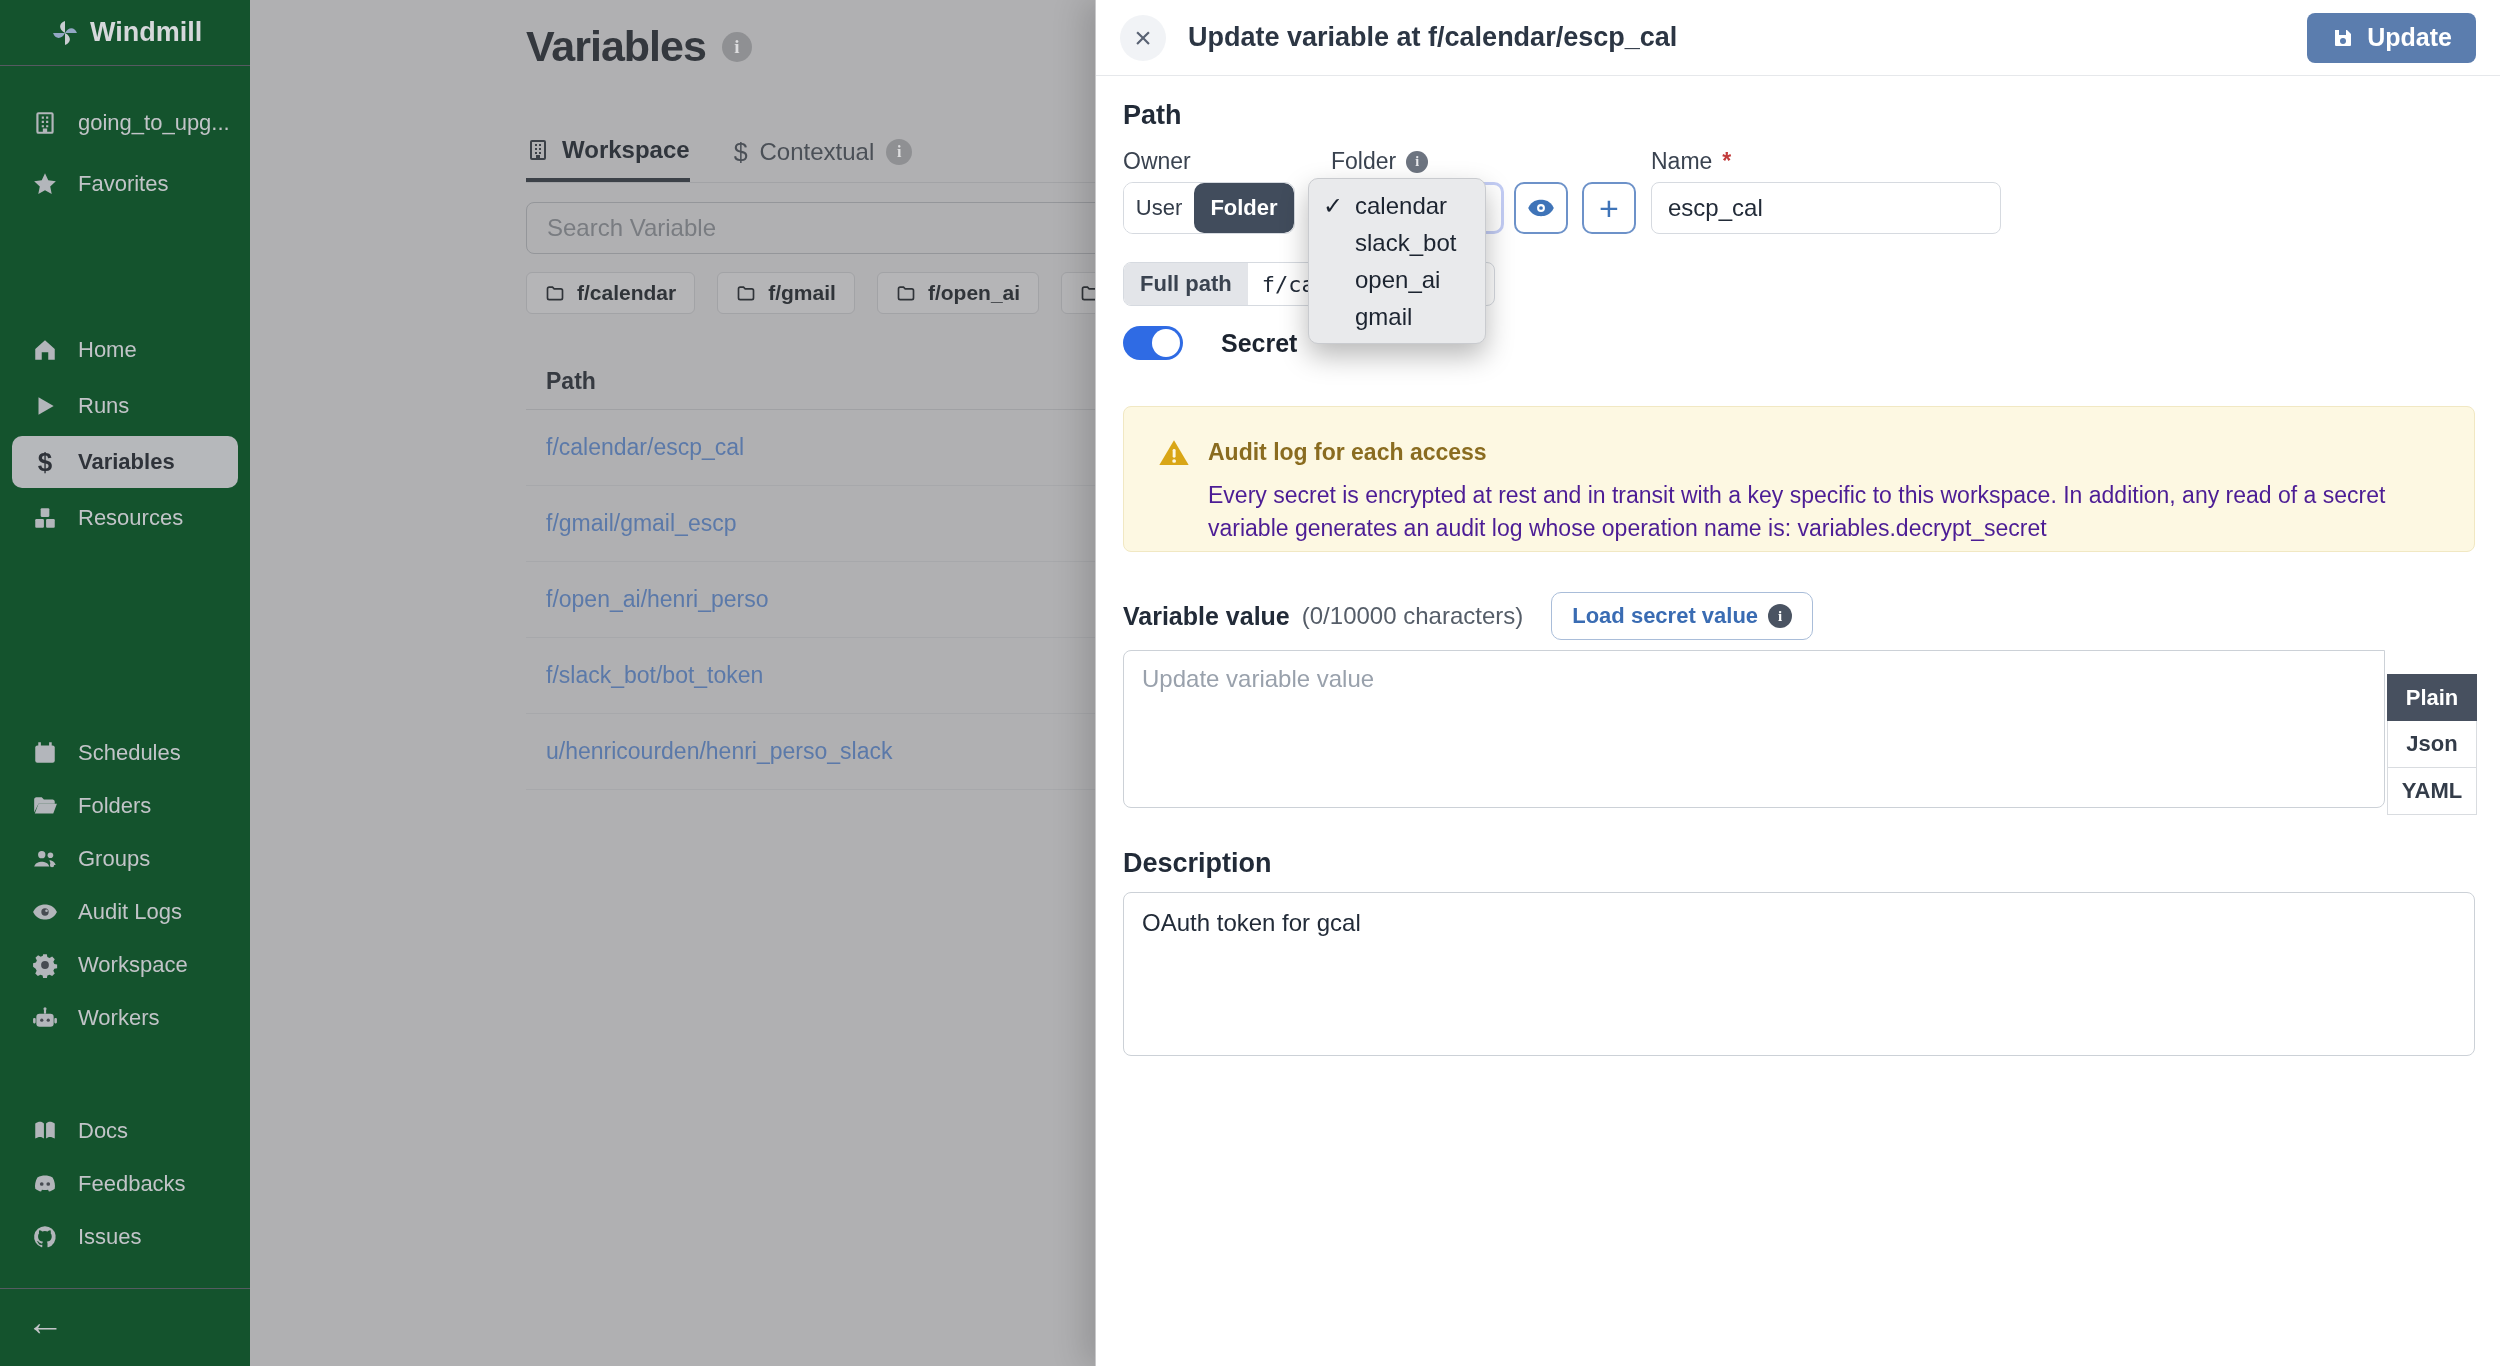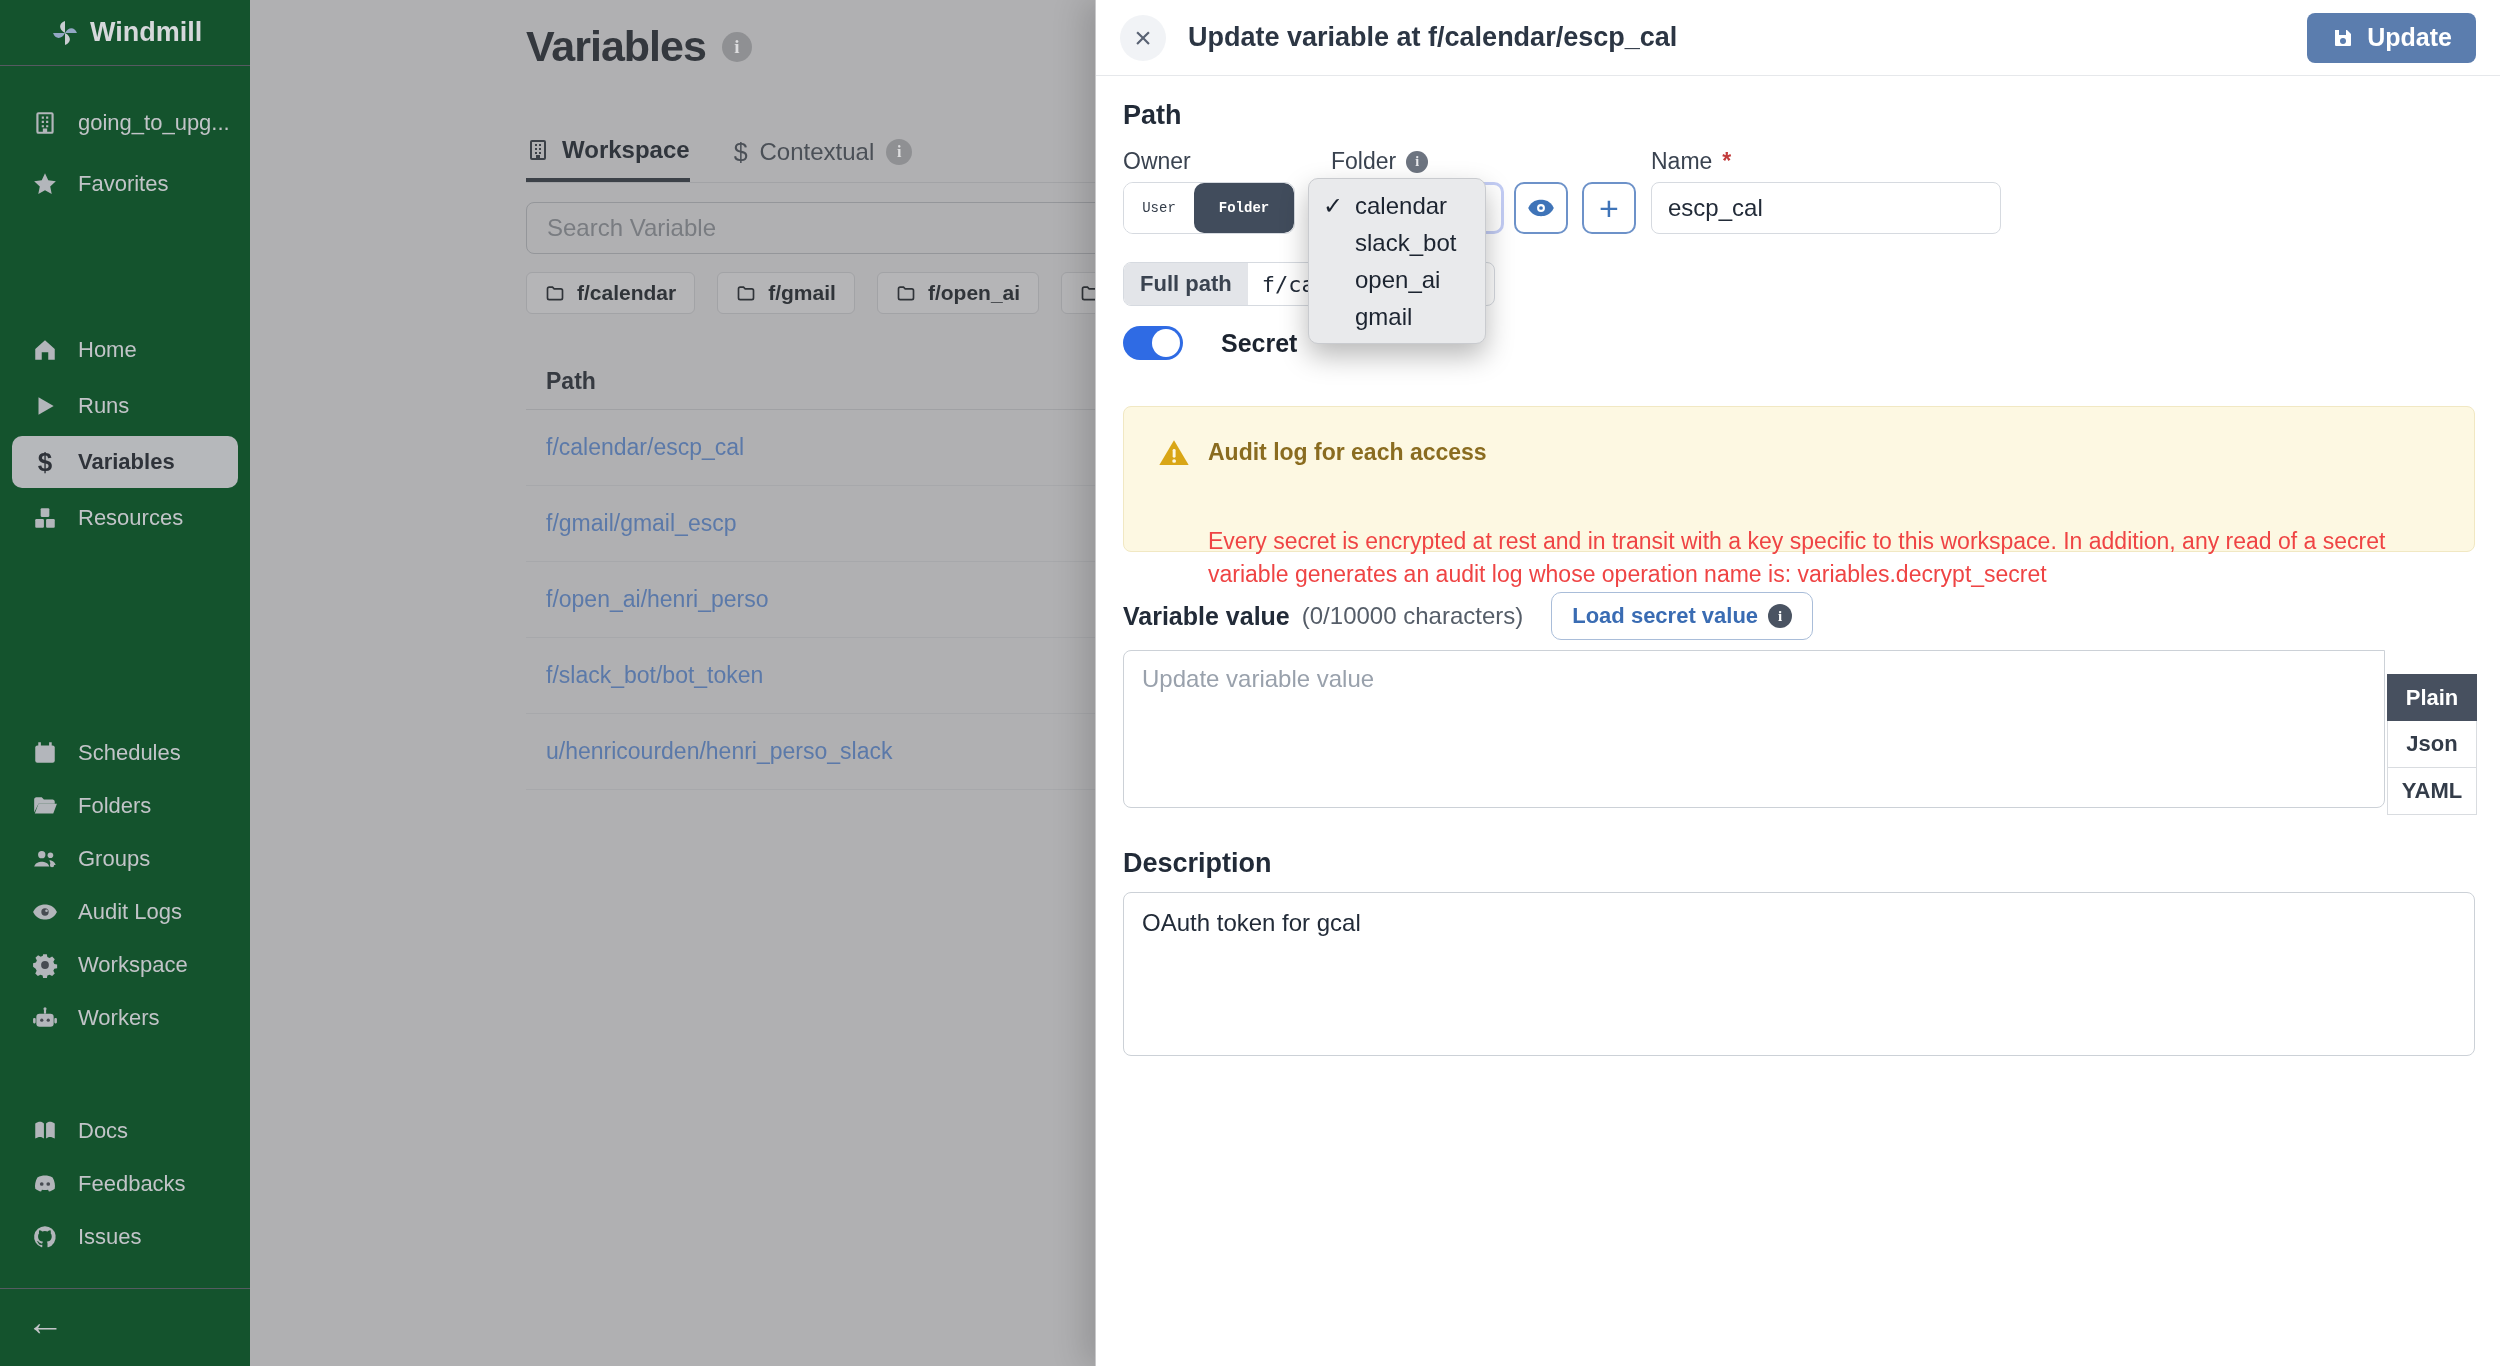--- a/index.html
+++ b/index.html
@@ -59,21 +59,21 @@
   .close-btn { width:46px; height:46px; border-radius:50%; background:#f1f3f6; border:none; color:#596273; font-size:30px; line-height:46px; text-align:center; cursor:pointer; margin-right:22px; flex:0 0 auto; }
   .drawer-title { font-size:27px; font-weight:bold; color:#2c3644; }
   .update-btn { margin-left:auto; display:flex; align-items:center; gap:12px; height:50px; padding:0 24px; border:none; border-radius:8px; background:#5b7dae; color:#fff; font-size:25px; font-weight:bold; cursor:pointer; }
   .update-btn .icn { width:24px; height:24px; }
 
   .sec-heading { position:absolute; font-size:27px; font-weight:bold; color:#222b38; }
   .fld-label { position:absolute; top:148px; font-size:23px; color:#3a4350; display:flex; align-items:center; gap:10px; }
   .req-star { color:#c23b3b; font-weight:bold; }
 
   .owner-toggle { position:absolute; left:27px; top:182px; display:flex; height:52px; border-radius:10px; overflow:hidden; border:1px solid #d6dae0; }
-  .owner-opt { display:flex; align-items:center; justify-content:center; font-size:14px; cursor:pointer;font-family:Liberation Mono, monospace; }
+  .owner-opt { display:flex; align-items:center; justify-content:center; font-size:22px; cursor:pointer; }
   .owner-opt.user { width:70px; background:#fff; color:#333c49; }
   .owner-opt.folder { width:100px; background:#414c5c; color:#fff; font-weight:bold; border-radius:10px; }
 
   .folder-select { position:absolute; left:212px; top:182px; width:196px; height:52px; background:#fff; border:3px solid #c3cdf5; border-radius:10px; }
   .sq-btn { position:absolute; top:182px; width:54px; height:52px; background:#fff; border:2px solid #6d92c9; border-radius:10px; display:flex; align-items:center; justify-content:center; color:#3f74b8; cursor:pointer; }
   .sq-btn.eye-btn { left:418px; }
   .sq-btn.plus-btn { left:486px; font-size:34px; font-weight:normal; }
   .name-input { position:absolute; left:555px; top:182px; width:350px; height:52px; border:1px solid #d6dae0; border-radius:8px; font-size:24px; color:#222b38; padding-left:16px; font-family:"Liberation Sans", sans-serif; }
 
   .fullpath { position:absolute; left:27px; top:262px; display:flex; height:44px; border:1px solid #d6dae0; border-radius:8px; overflow:hidden; width:372px; }
@@ -85,21 +85,21 @@
   .dd-check { position:absolute; left:14px; top:0; font-size:24px; color:#1c2430; }
 
   .secret-row { position:absolute; left:27px; top:326px; display:flex; align-items:center; gap:38px; }
   .toggle { width:60px; height:34px; border-radius:17px; background:#2f6be4; position:relative; cursor:pointer; }
   .toggle .knob { position:absolute; right:3px; top:3px; width:28px; height:28px; border-radius:50%; background:#fff; }
   .secret-label { font-size:25px; font-weight:bold; color:#1c2430; }
 
   .warning-box { position:absolute; left:27px; top:406px; width:1352px; height:146px; background:#fdf8e2; border:1px solid #f1e8c3; border-radius:8px; }
   .warn-ic { position:absolute; left:34px; top:30px; width:32px; height:32px; }
   .warn-title { position:absolute; left:84px; top:32px; font-size:23px; font-weight:bold; color:#8a6c20; }
-  .warn-body { position:absolute; left:84px; top:72px; width:1235px; font-size:23px; line-height:33px; color:#ef4444;margin-top:46px; }
+  .warn-body { position:absolute; left:84px; top:72px; width:1235px; font-size:23px; line-height:33px; color:#4c1d95; }
 
   .value-row { position:absolute; left:27px; top:592px; display:flex; align-items:center; }
   .value-label { font-size:25px; font-weight:bold; color:#222b38; }
   .value-counter { font-size:24px; color:#555d68; margin-left:12px; }
   .load-secret-btn { margin-left:28px; display:flex; align-items:center; gap:10px; height:48px; padding:0 20px; background:#fff; border:1px solid #a9bdd9; border-radius:10px; color:#3a6cb3; font-size:22px; font-weight:bold; cursor:pointer; }
 
   .value-textarea { position:absolute; left:27px; top:650px; width:1262px; height:158px; border:1px solid #ccd1d7; border-radius:8px 0 8px 8px; padding:14px 18px; font-size:24px; color:#3b82f6; resize:none; font-family:"Liberation Sans", sans-serif; }
   .value-textarea::placeholder { color:#99a1ac; }
   .fmt-tabs { position:absolute; left:1291px; top:650px; width:90px; display:flex; flex-direction:column; }
   .fmt-tab { height:47px; display:flex; align-items:center; justify-content:center; font-size:22px; font-weight:bold; background:#fff; color:#333c49; border:1px solid #d9dce0; border-top:none; cursor:pointer; }

